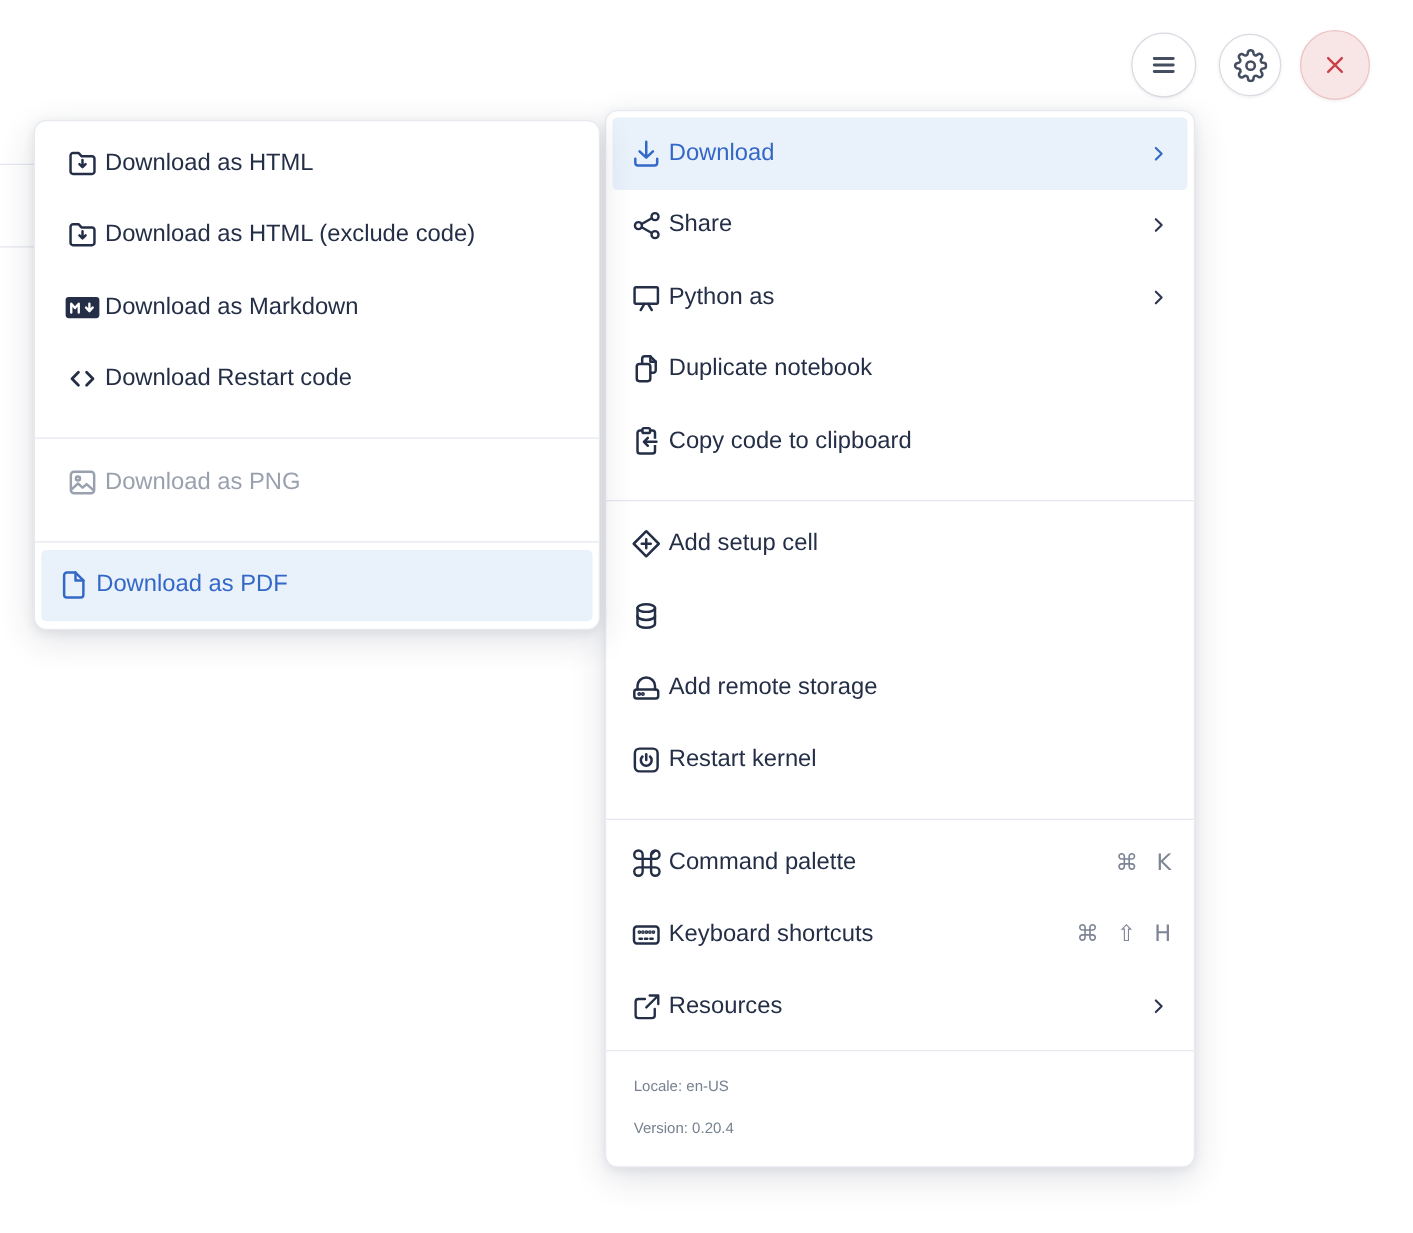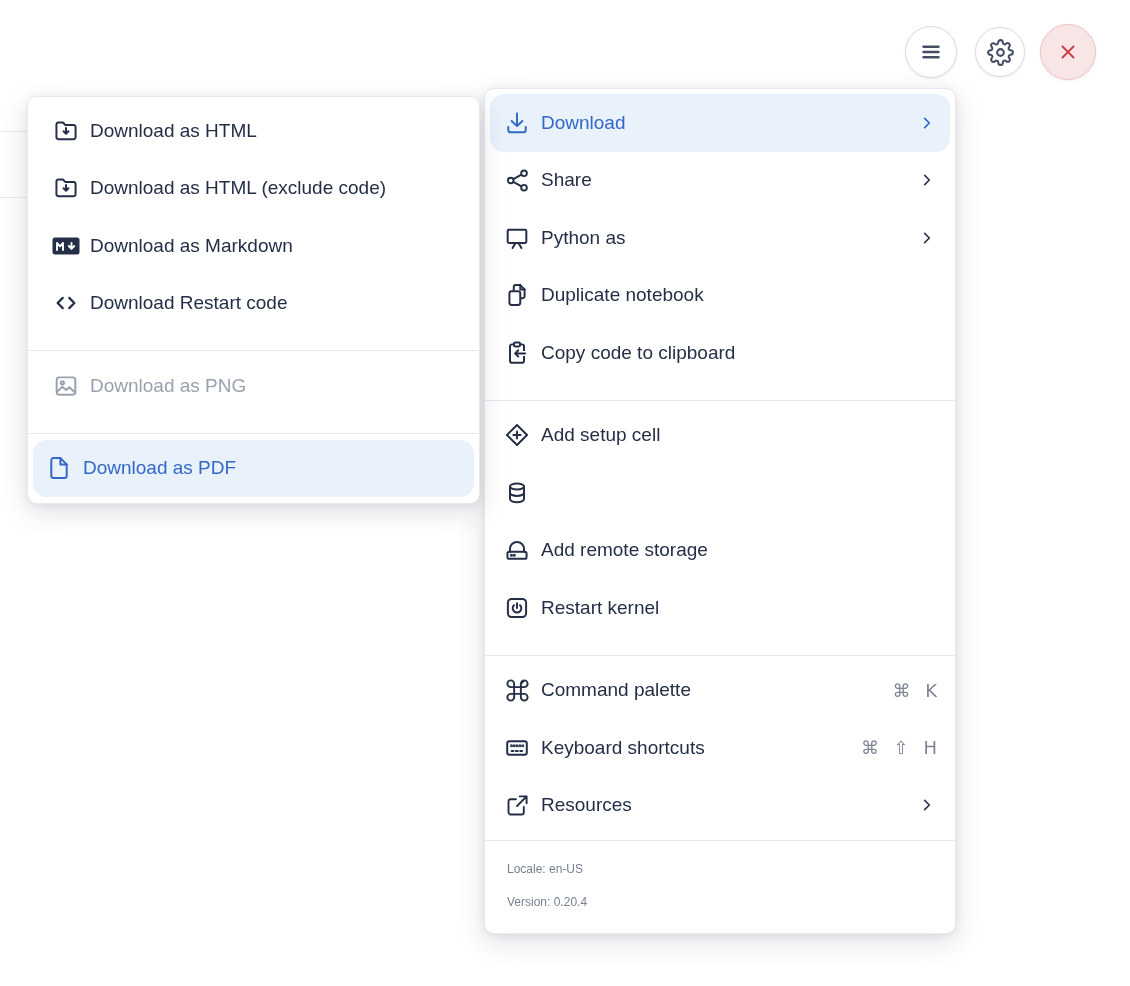--- a/index.html
+++ b/index.html
@@ -30,30 +30,30 @@
     border:1.5px solid var(--btn-border);display:flex;align-items:center;justify-content:center;
     box-shadow:0 1px 3px rgba(30,40,70,.08);cursor:pointer;}
   .circle-btn.close{background:var(--red-bg);border-color:var(--red-border);}
 
   
   .panel{position:absolute;background:#fff;border:1px solid var(--border);border-radius:10px;
     box-shadow:0 8px 28px rgba(35,46,70,.14), 0 2px 8px rgba(35,46,70,.08);}
   .section{padding:5px 0 6px 0;}
   .section + .section{border-top:1px solid var(--sep);padding-top:6px;margin-top:12px;}
 
-  .row{display:flex;align-items:center;height:57.5px;gap:10px;
+  .row{display:flex;align-items:center;height:57.5px;gap:4px;
     padding:0 18px;font-size:19px;color:var(--text);cursor:pointer;white-space:nowrap;justify-content:space-between;}
   .panel.main .row{padding-left:18px;}
   .panel.sub .row{padding-left:24px;}
   .row .ic{width:28px;height:28px;flex:none;display:flex;align-items:center;justify-content:center;}
   .row .lbl{flex:1;}
   .row .sc{color:var(--shortcut);font-size:18px;word-spacing:9px;
     font-family:"DejaVu Sans","Liberation Sans",sans-serif;}
   .row .chev{flex:none;display:flex;align-items:center;color:#2c3550;}
-  .row.active{color:var(--blue);background:var(--hl);border-radius:14px;margin:0 5px;}
+  .row.active{color:var(--blue);background:var(--hl);border-radius:4px;margin:0 5px;}
   .panel.main .row.active{padding-left:13px;padding-right:13px;}
   .panel.sub  .row.active{padding-left:12px;}
   .row.active .chev{color:var(--blue);}
   .row.disabled{color:var(--muted);cursor:default;}
 
   .footer{border-top:1px solid var(--sep);padding:12px 22px 14px 22px;
     font-size:12px;line-height:33px;color:var(--footer);}
 
   svg{display:block;}
   .stroke-ic{fill:none;stroke:currentColor;stroke-width:1.7;stroke-linecap:round;stroke-linejoin:round;}

